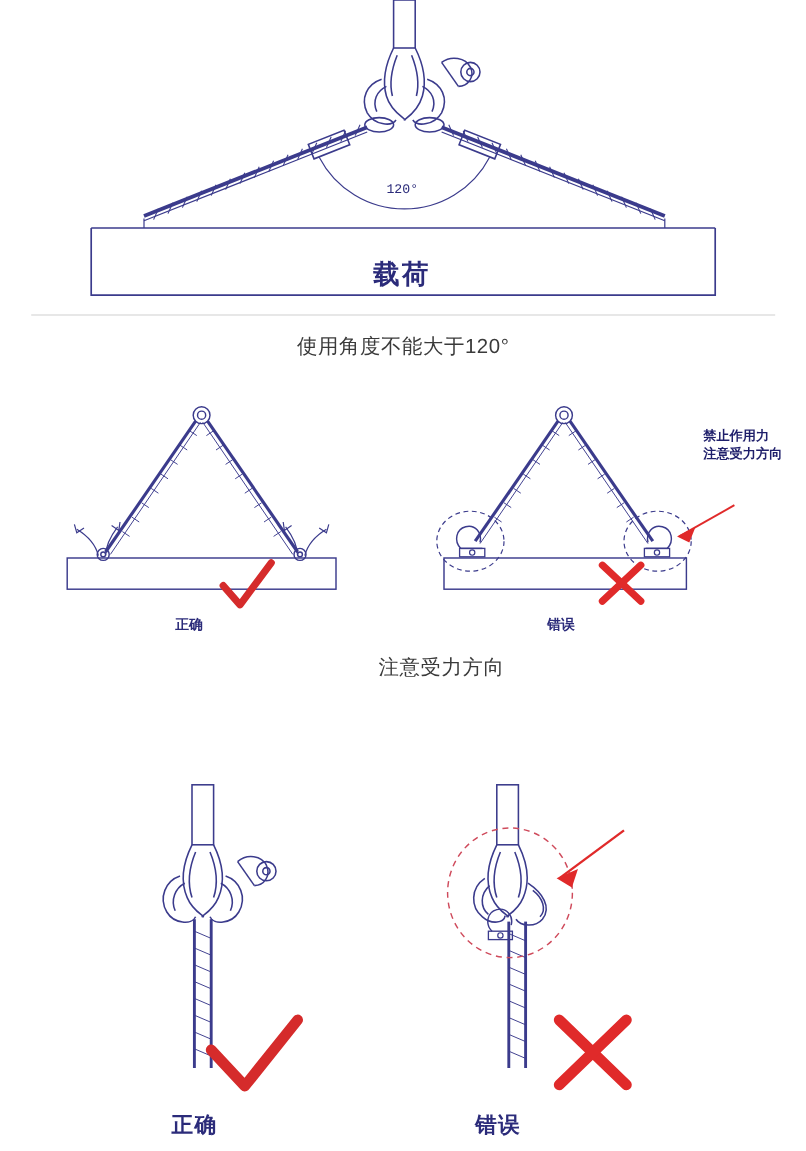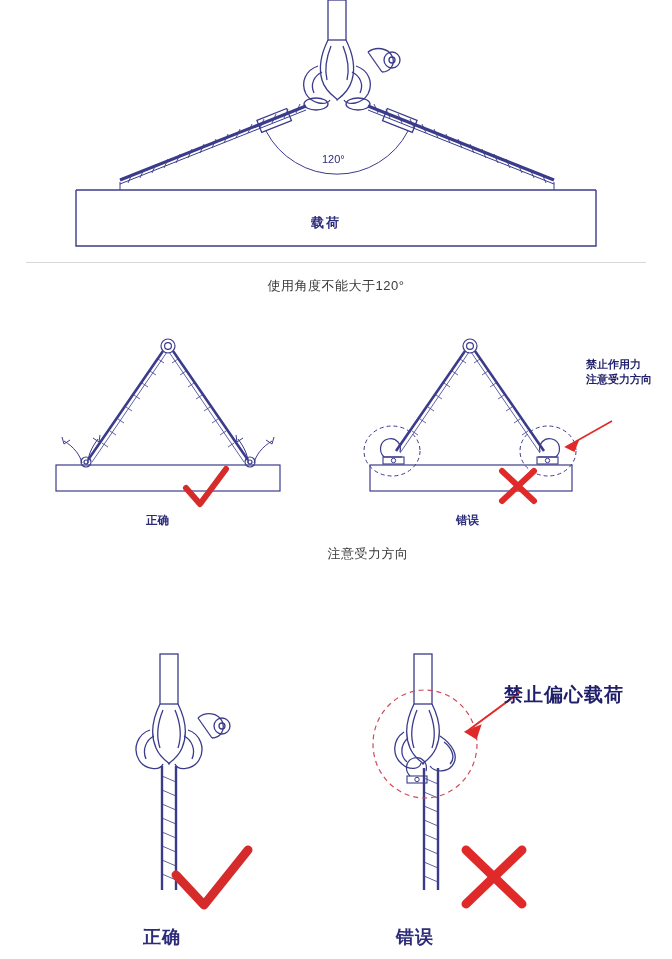--- a/index.html
+++ b/index.html
@@ -29,27 +29,27 @@
   #section-angle { top: 0; height: 305px; }
   #section-force { top: 305px; height: 265px; font-family: Liberation Serif, serif; }
   #section-eccentric { top: 600px; height: 359px; }
 
   .svg-holder { position: absolute; left: 0; top: 0; }
 
   .caption {
     position: absolute;
     width: 100%;
     text-align: center;
-    font-size: 13px;
+    font-size: 17px;
     color: #3a3a3a;
     letter-spacing: .5px;
   }
   .label-load {
     position: absolute;
-    font-size: 13px;
+    font-size: 22px;
     font-weight: bold;
     color: #2b2b7a;
     letter-spacing: 2px;
   }
   .label-angle {
     position: absolute;
     font-size: 11px;
     color: #2b2b7a;
   }
   .label-sub {
@@ -163,21 +163,21 @@
         <rect x="384" y="114" width="32" height="13" transform="rotate(21.6 400 120)"></rect>
 
         <path d="M266 131 A 80 80 0 0 0 408 131" stroke-width="1"></path>
 
         <path d="M76 190 L596 190" stroke-width="1.4"></path>
         <path d="M76 190 L76 246 L596 246 L596 190" stroke-width="1.4"></path>
         <path d="M120 182 L120 190" stroke-width="1"></path>
         <path d="M554 182 L554 190" stroke-width="1"></path>
       </g>
     </svg>
-    <div class="label-angle" style="left:322px; top:153px;">120°</div>
+    <div class="label-angle" style="left:322px; top:153px;font-family:Liberation Mono, monospace;">120°</div>
     <div class="label-load" style="left:311px; top:214px;">载荷</div>
     <div class="divider" style="top:262px;"></div>
     <div class="caption" style="top:277px;">使用角度不能大于120°</div>
   </div>
 
   <div class="section" id="section-force">
     <svg class="svg-holder" width="672" height="265" viewBox="0 0 672 265">
       <g fill="none" stroke="#3b3b8c" stroke-width="1.2">
 
         <circle cx="168" cy="41" r="7"></circle>
@@ -360,18 +360,17 @@
       <g stroke="#d52b2b" stroke-width="9" fill="none" stroke-linecap="round" stroke-linejoin="round">
         <polyline points="176,275 204,305 248,250"></polyline>
       </g>
 
       <g stroke="#e02a2a" stroke-width="9" stroke-linecap="round">
         <line x1="466" y1="250" x2="522" y2="304"></line>
         <line x1="522" y1="250" x2="466" y2="304"></line>
       </g>
     </svg>
 
-    <div class="warn-big" style="left:504px; top:82px;">禁止偏心载荷</div>
     <div class="label-sub-big" style="left:143px; top:325px;">正确</div>
     <div class="label-sub-big" style="left:396px; top:325px;">错误</div>
   </div>
 
 </div>
 
 </body></html>

